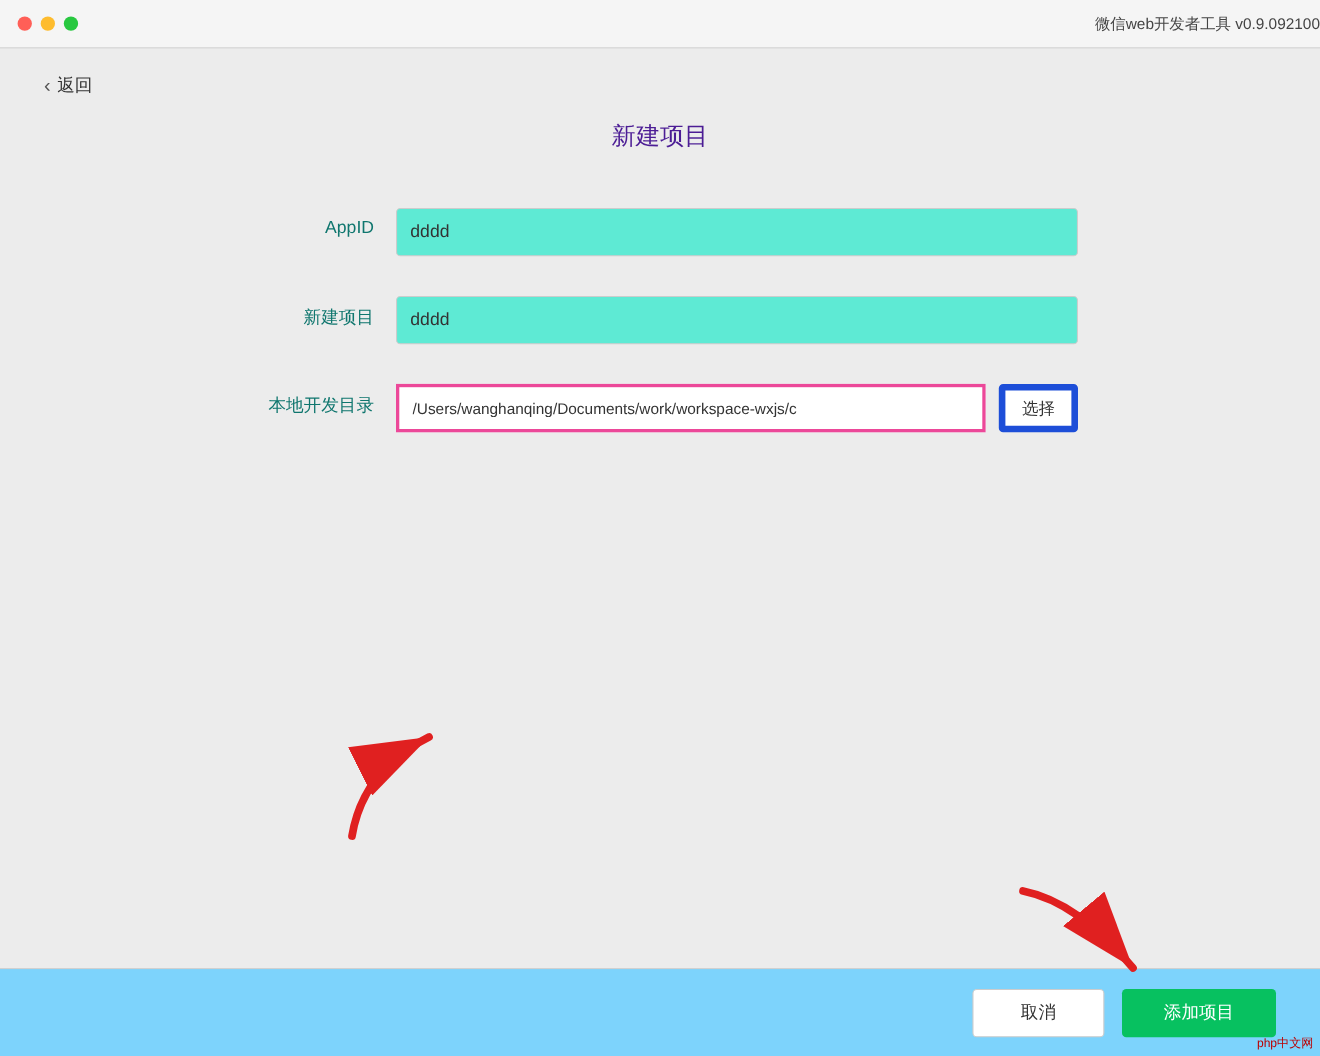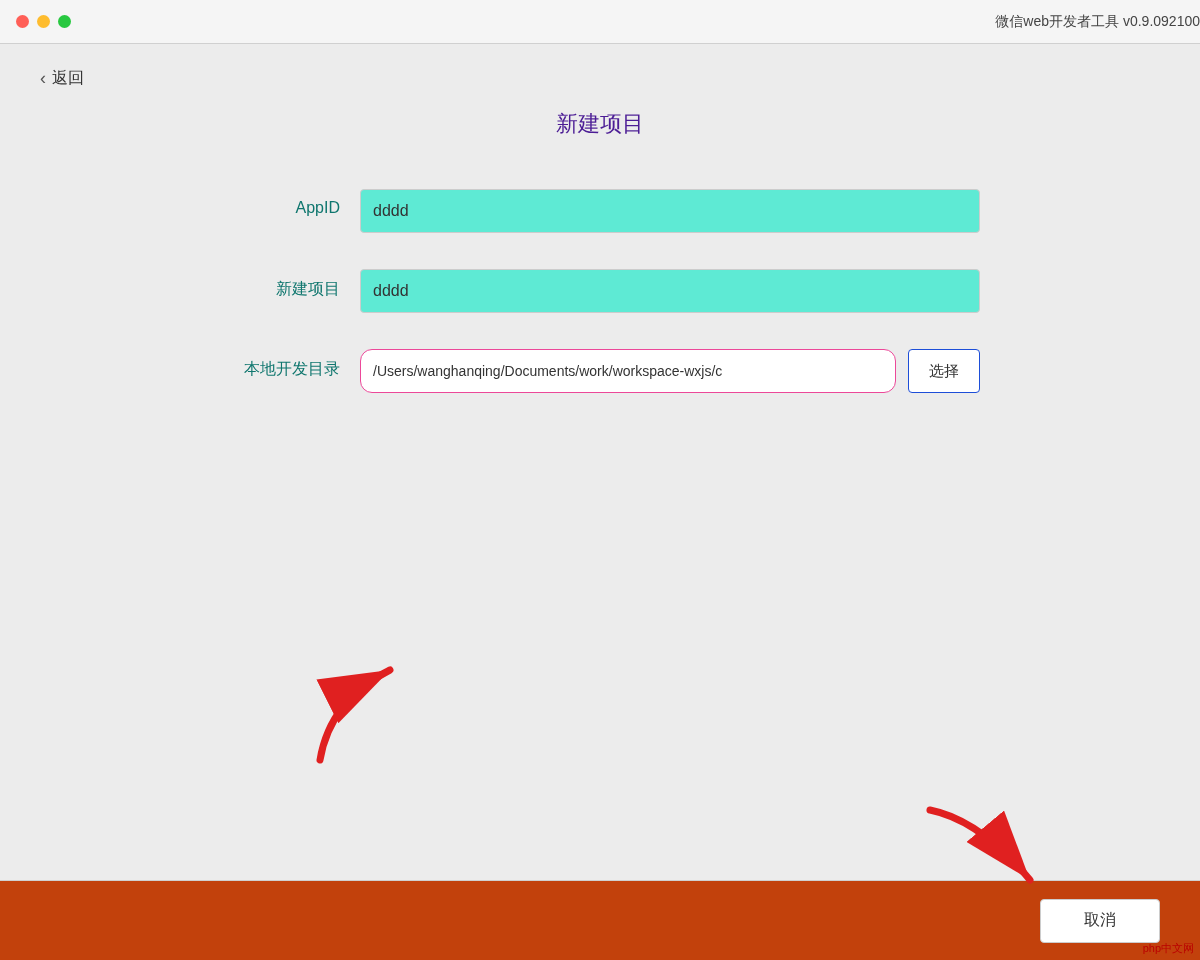--- a/index.html
+++ b/index.html
@@ -116,48 +116,48 @@
 
     
     .dir-row {
       display: flex;
       align-items: center;
       gap: 12px;
     }
     .dir-input {
       flex: 1;
       height: 44px;
-      border: 1px solid #ec4899;
-      border-radius: 12px;
+      border: 3px solid #ec4899;
+      border-radius: 0;
       padding: 0 12px;
       font-size: 14px;
       color: #333;
       background: #fff;
       outline: none;
     }
     .select-btn {
       width: 72px;
       height: 44px;
-      border: 1px solid #1d4ed8;
+      border: 6px solid #1d4ed8;
       border-radius: 4px;
       background: #fff;
       font-size: 15px;
       color: #333;
       cursor: pointer;
       flex-shrink: 0;
     }
 
     
     .bottom-bar {
       position: absolute;
       bottom: 0;
       left: 0;
       right: 0;
       height: 80px;
-      background: #c2410c;
+      background: #7dd3fc;
       border-top: 1px solid #d0d0d0;
       display: flex;
       align-items: center;
       justify-content: flex-end;
       padding: 0 40px;
       gap: 16px;
     }
     .cancel-btn {
       width: 120px;
       height: 44px;
@@ -265,15 +265,16 @@
         <polygon points="0 0, 10 3.5, 0 7" fill="#e02020"></polygon>
       </marker>
     </defs>
     <path d="M 10 20 Q 60 30 110 90" stroke="#e02020" stroke-width="7" fill="none" marker-end="url(#arrowhead2)" stroke-linecap="round"></path>
   </svg>
 
 </div>
 
 <div class="bottom-bar">
   <button class="cancel-btn">取消</button>
+  <button class="add-btn">添加项目</button>
 </div>
 
 <div class="watermark">php中文网</div>
 
 </body></html>

